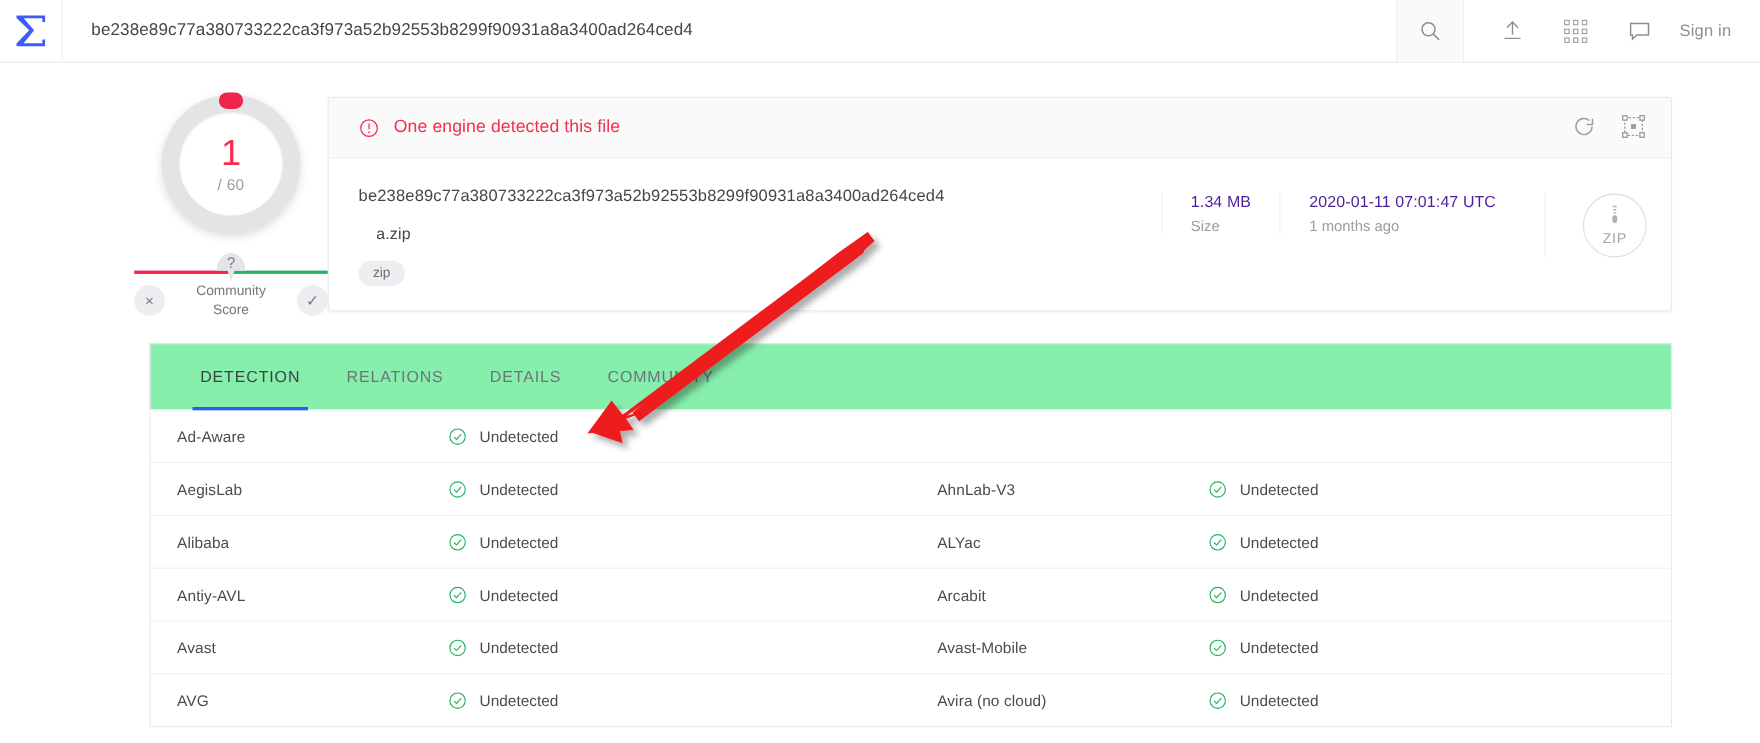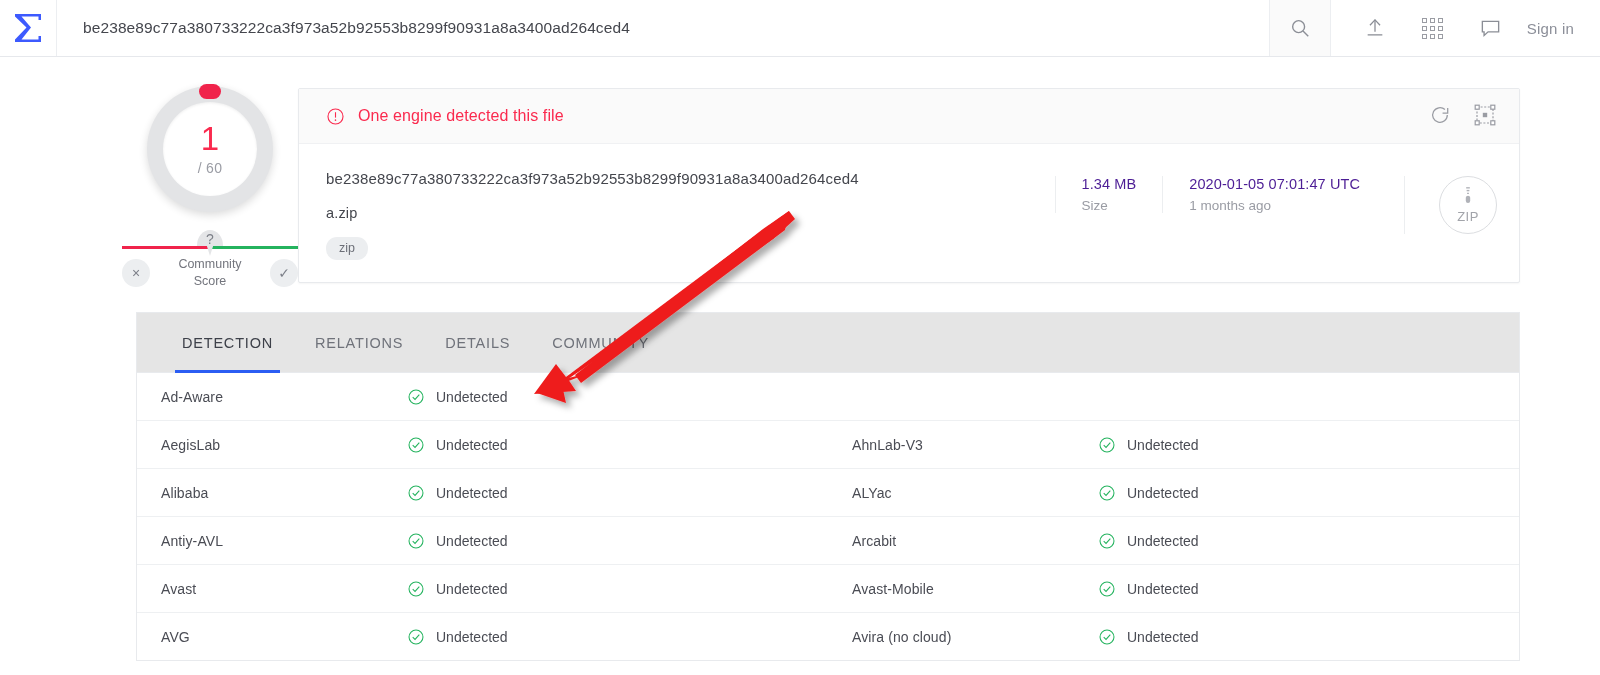--- a/index.html
+++ b/index.html
@@ -91,41 +91,41 @@
   }
   .alert-bar {
     position:relative; height:55px; background:#fafafa; border-bottom:1px solid #f0f1f3;
     display:flex; align-items:center; padding-left:27px; gap:13px;
   }
   .alert-text { color:#fa2a4e; font-size:16px; letter-spacing:.1px;text-align:right; }
   .card-actions { position:absolute; right:22px; top:14px; display:flex; align-items:center; gap:22px; }
   .card-body { display:flex; padding:26px 22px 22px 22px; }
   .file-meta { flex:1; padding-left:5px; }
   .file-hash { font-size:15px; color:#44464d; letter-spacing:.15px; }
-  .file-name { font-size:14.5px; color:#44464d; margin-top:18px; letter-spacing:.15px; }
+  .file-name { font-size:14.5px; color:#44464d; margin-top:18px; letter-spacing:.15px;margin-left:16px; }
   .tag-pill {
     display:inline-block; margin-top:16px; padding:4px 13px 5px;
     background:#eceef0; color:#6c6f77; border-radius:11px; font-size:12.5px;
   }
   .meta-cols { display:flex; align-items:flex-start; padding-top:6px; }
   .meta-col { padding:0 26px; border-left:1px solid #eceef0; }
   .meta-val { font-size:14.5px; color:#4c1d95; letter-spacing:.1px; }
   .meta-sub { font-size:13.5px; color:#9a9ca4; margin-top:6px; }
   .ftype { padding-left:34px; border-left:1px solid #eceef0; margin-left:18px; }
   .ftype-circle {
     width:58px; height:58px; border-radius:50%; border:1px solid #dcdee1;
     display:flex; flex-direction:column; align-items:center; justify-content:center;
     color:#a8aab0;
   }
   .ftype-label { font-size:13px; letter-spacing:.5px; margin-top:1px; color:#a2a4aa; }
 
   
   .panel { position:absolute; left:136px; top:312px; width:1384px; }
   .tabs {
-    height:60px; background:#e5e5e5; border:1px solid #e8eaed; border-bottom:none;
+    height:60px; background:#86efac; border:1px solid #e8eaed; border-bottom:none;
     display:flex; align-items:center; padding-left:24px; gap:0;
   }
   .tab {
     position:relative; height:60px; display:flex; align-items:center;
     padding:0 21px; font-size:14.5px; letter-spacing:.8px; color:#6f727a;
   }
   .tab.active { color:#3d4049; }
   .tab.active::after {
     content:""; position:absolute; left:14px; right:14px; bottom:0; height:3px; background:#2b5df3;
   }
@@ -267,21 +267,21 @@
         <div class="file-name">a.zip</div>
         <div><span class="tag-pill">zip</span></div>
       </div>
 
       <div class="meta-cols">
         <div class="meta-col">
           <div class="meta-val">1.34 MB</div>
           <div class="meta-sub">Size</div>
         </div>
         <div class="meta-col">
-          <div class="meta-val">2020-01-05 07:01:47 UTC</div>
+          <div class="meta-val">2020-01-11 07:01:47 UTC</div>
           <div class="meta-sub">1 months ago</div>
         </div>
         <div class="ftype">
           <div class="ftype-circle">
             <svg width="16" height="22" viewBox="0 0 16 24">
               <g stroke="#b0b2b8" stroke-width="1.5">
                 <line x1="6" y1="2" x2="10" y2="2"></line>
                   <line x1="6.5" y1="5" x2="9.5" y2="5"></line>
                 <line x1="7" y1="8" x2="9" y2="8"></line>
               </g>

